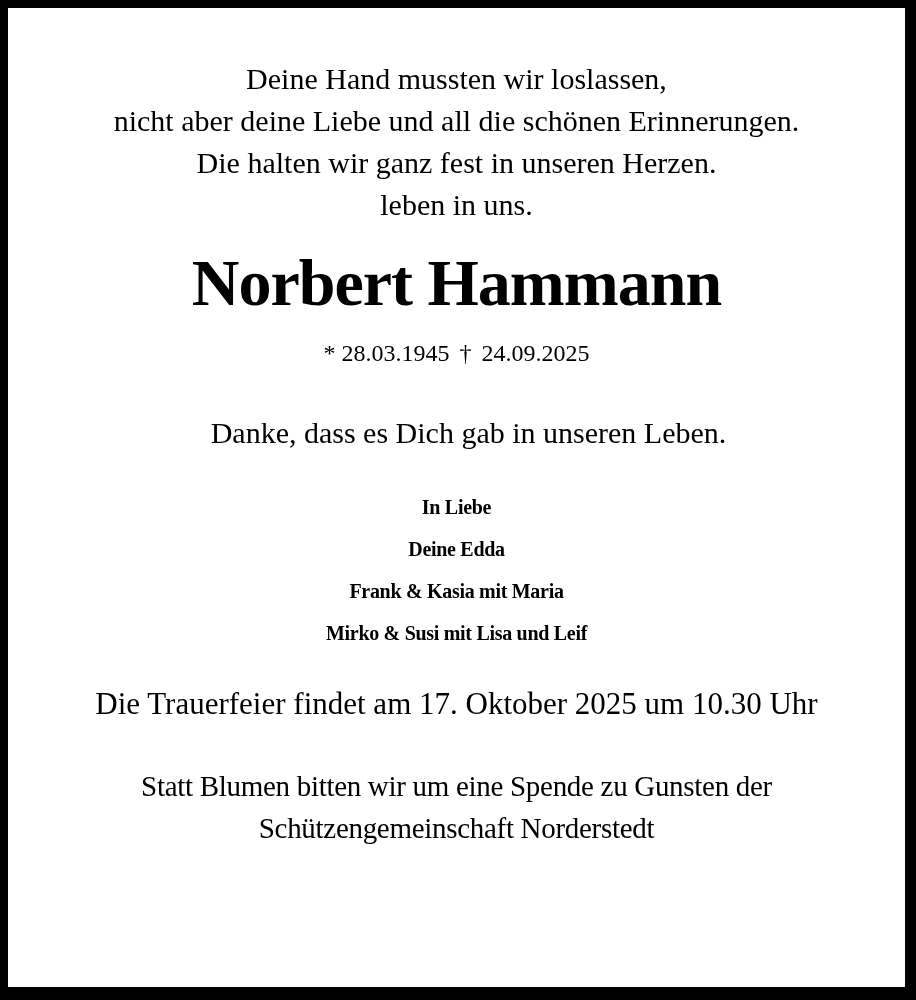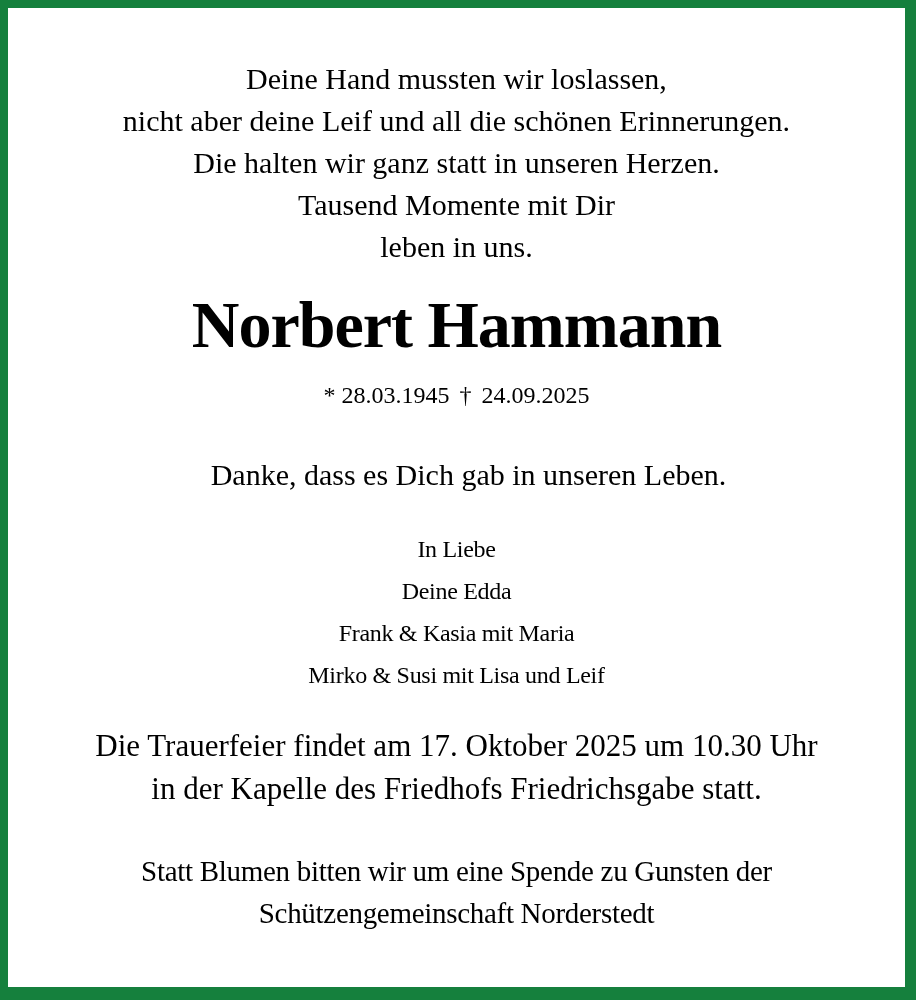--- a/index.html
+++ b/index.html
@@ -5,21 +5,21 @@
   html, body {
     margin: 0;
     padding: 0;
     background: #ffffff;
   }
   .notice-frame {
     position: relative;
     width: 916px;
     height: 1000px;
     box-sizing: border-box;
-    background: #15803d; 
+    background: #000000; 
   }
   .notice-paper {
     position: absolute;
     left: 8px;
     top: 8px;
     right: 11px;
     bottom: 13px;
     background: #ffffff;
     color: #000000;
     font-family: "Liberation Serif", "DejaVu Serif", serif;
@@ -47,23 +47,23 @@
   }
   .dates .sep { padding: 0 4px; }
   .thanks {
     margin-top: 44px;
     font-size: 30px;
     line-height: 42px;
     padding-left: 24px;
   }
   .family {
     margin-top: 32px;
-    font-size: 24px;
+    font-size: 20px;
     line-height: 42px;
-    font-weight: normal;
+    font-weight: bold;
     letter-spacing: -0.3px;
   }
   .service {
     margin-top: 28px;
     font-size: 31px;
     line-height: 43px;
   }
   .donation {
     margin-top: 40px;
     font-size: 29px;
@@ -73,23 +73,22 @@
 </style>
 </head>
 <body>
 
 <div class="notice-frame">
   <div class="notice-paper">
     <div class="content">
 
       <div class="verse">
         <div>Deine Hand mussten wir loslassen,</div>
-        <div>nicht aber deine Leif und all die schönen Erinnerungen.</div>
-        <div>Die halten wir ganz statt in unseren Herzen.</div>
-        <div>Tausend Momente mit Dir</div>
+        <div>nicht aber deine Liebe und all die schönen Erinnerungen.</div>
+        <div>Die halten wir ganz fest in unseren Herzen.</div>
         <div>leben in uns.</div>
       </div>
 
       <h1 class="deceased-name">Norbert Hammann</h1>
 
       <div class="dates">
         <span>*</span>
         <span>28.03.1945</span>
         <span class="sep">†</span>
         <span>24.09.2025</span>
@@ -99,21 +98,20 @@
 
       <div class="family">
         <div>In Liebe</div>
         <div>Deine Edda</div>
         <div>Frank &amp; Kasia mit Maria</div>
         <div>Mirko &amp; Susi mit Lisa und Leif</div>
       </div>
 
       <div class="service">
         <div>Die Trauerfeier findet am 17. Oktober 2025 um 10.30 Uhr</div>
-        <div>in der Kapelle des Friedhofs Friedrichsgabe statt.</div>
       </div>
 
       <div class="donation">
         <div>Statt Blumen bitten wir um eine Spende zu Gunsten der</div>
         <div>Schützengemeinschaft Norderstedt</div>
       </div>
 
     </div>
   </div>
 </div>

